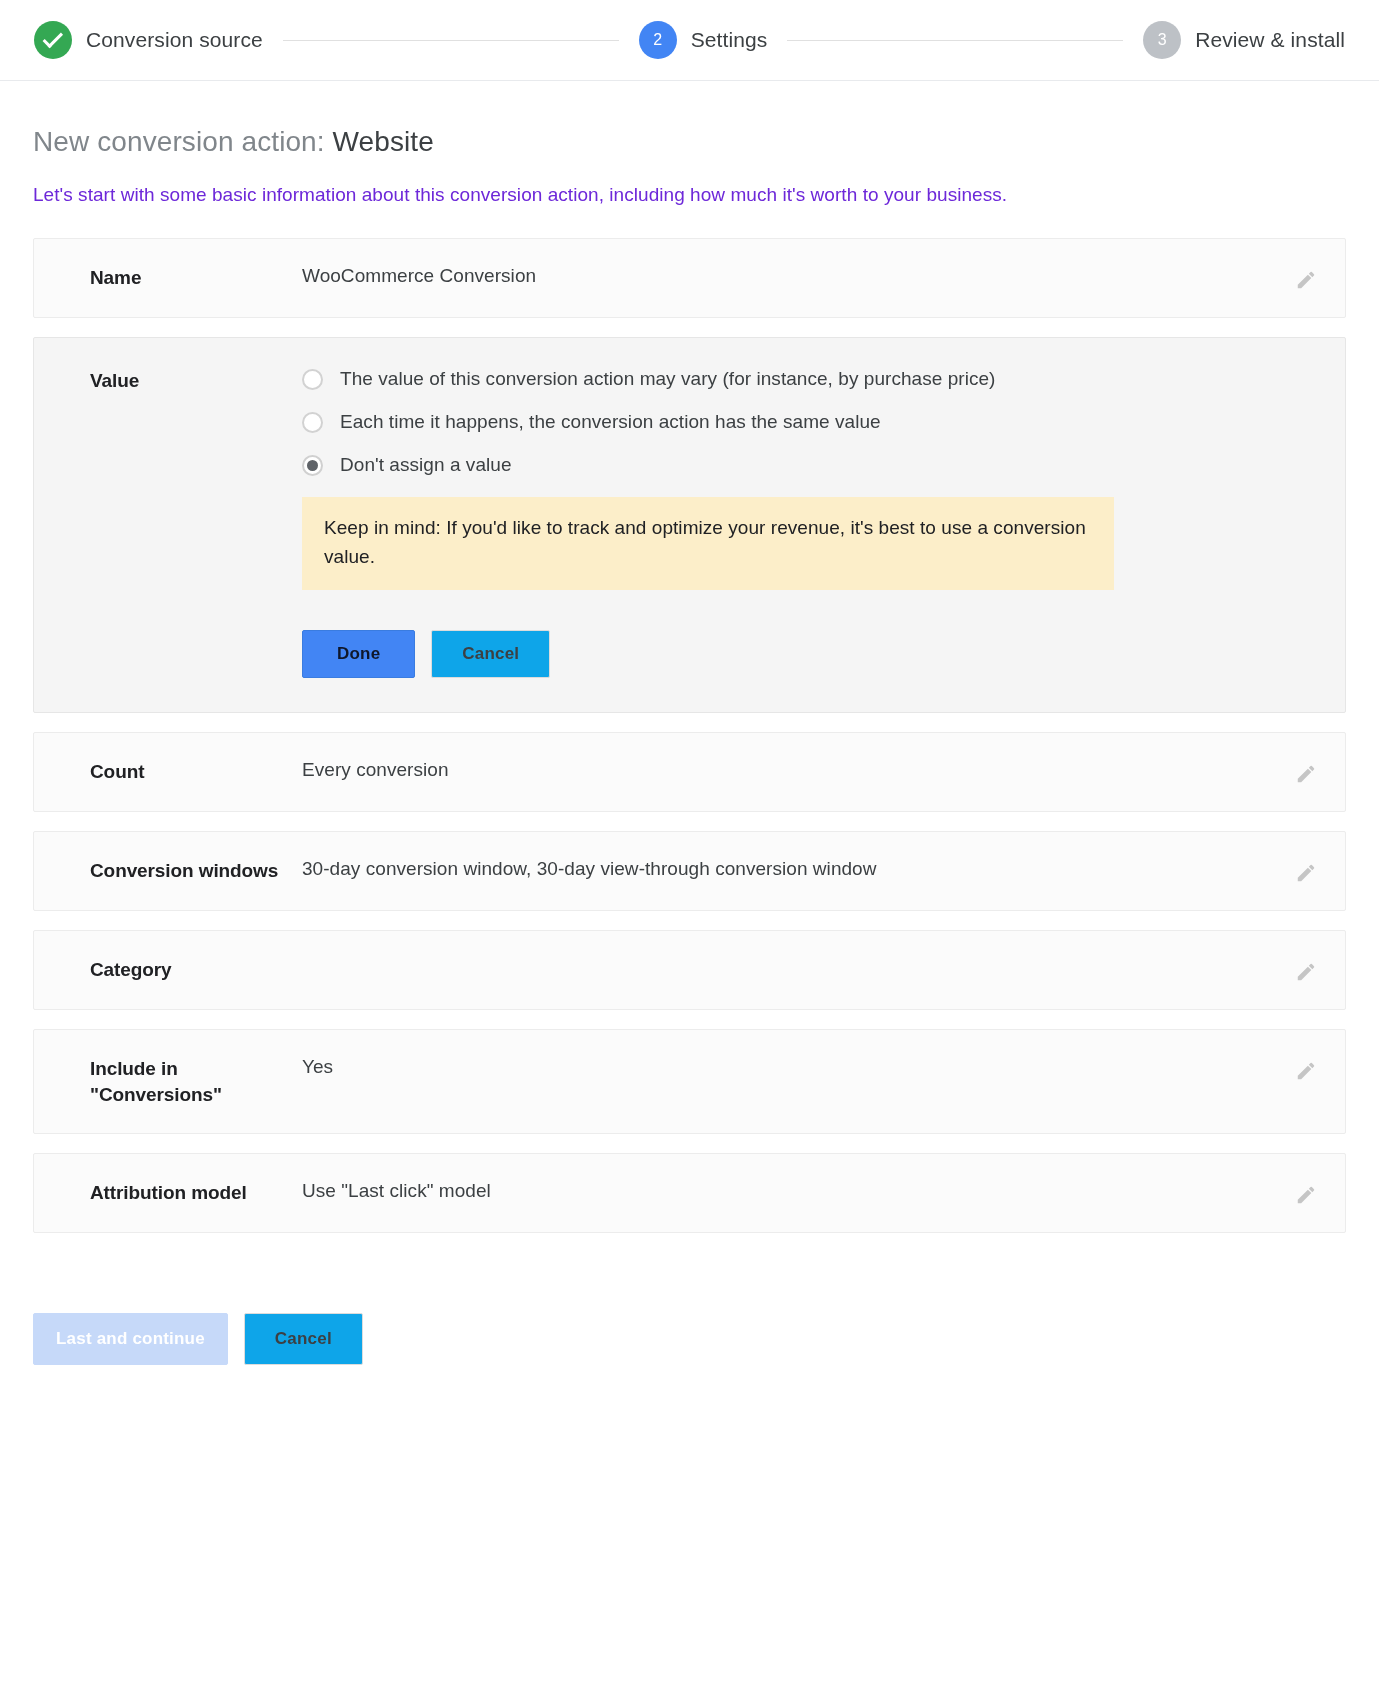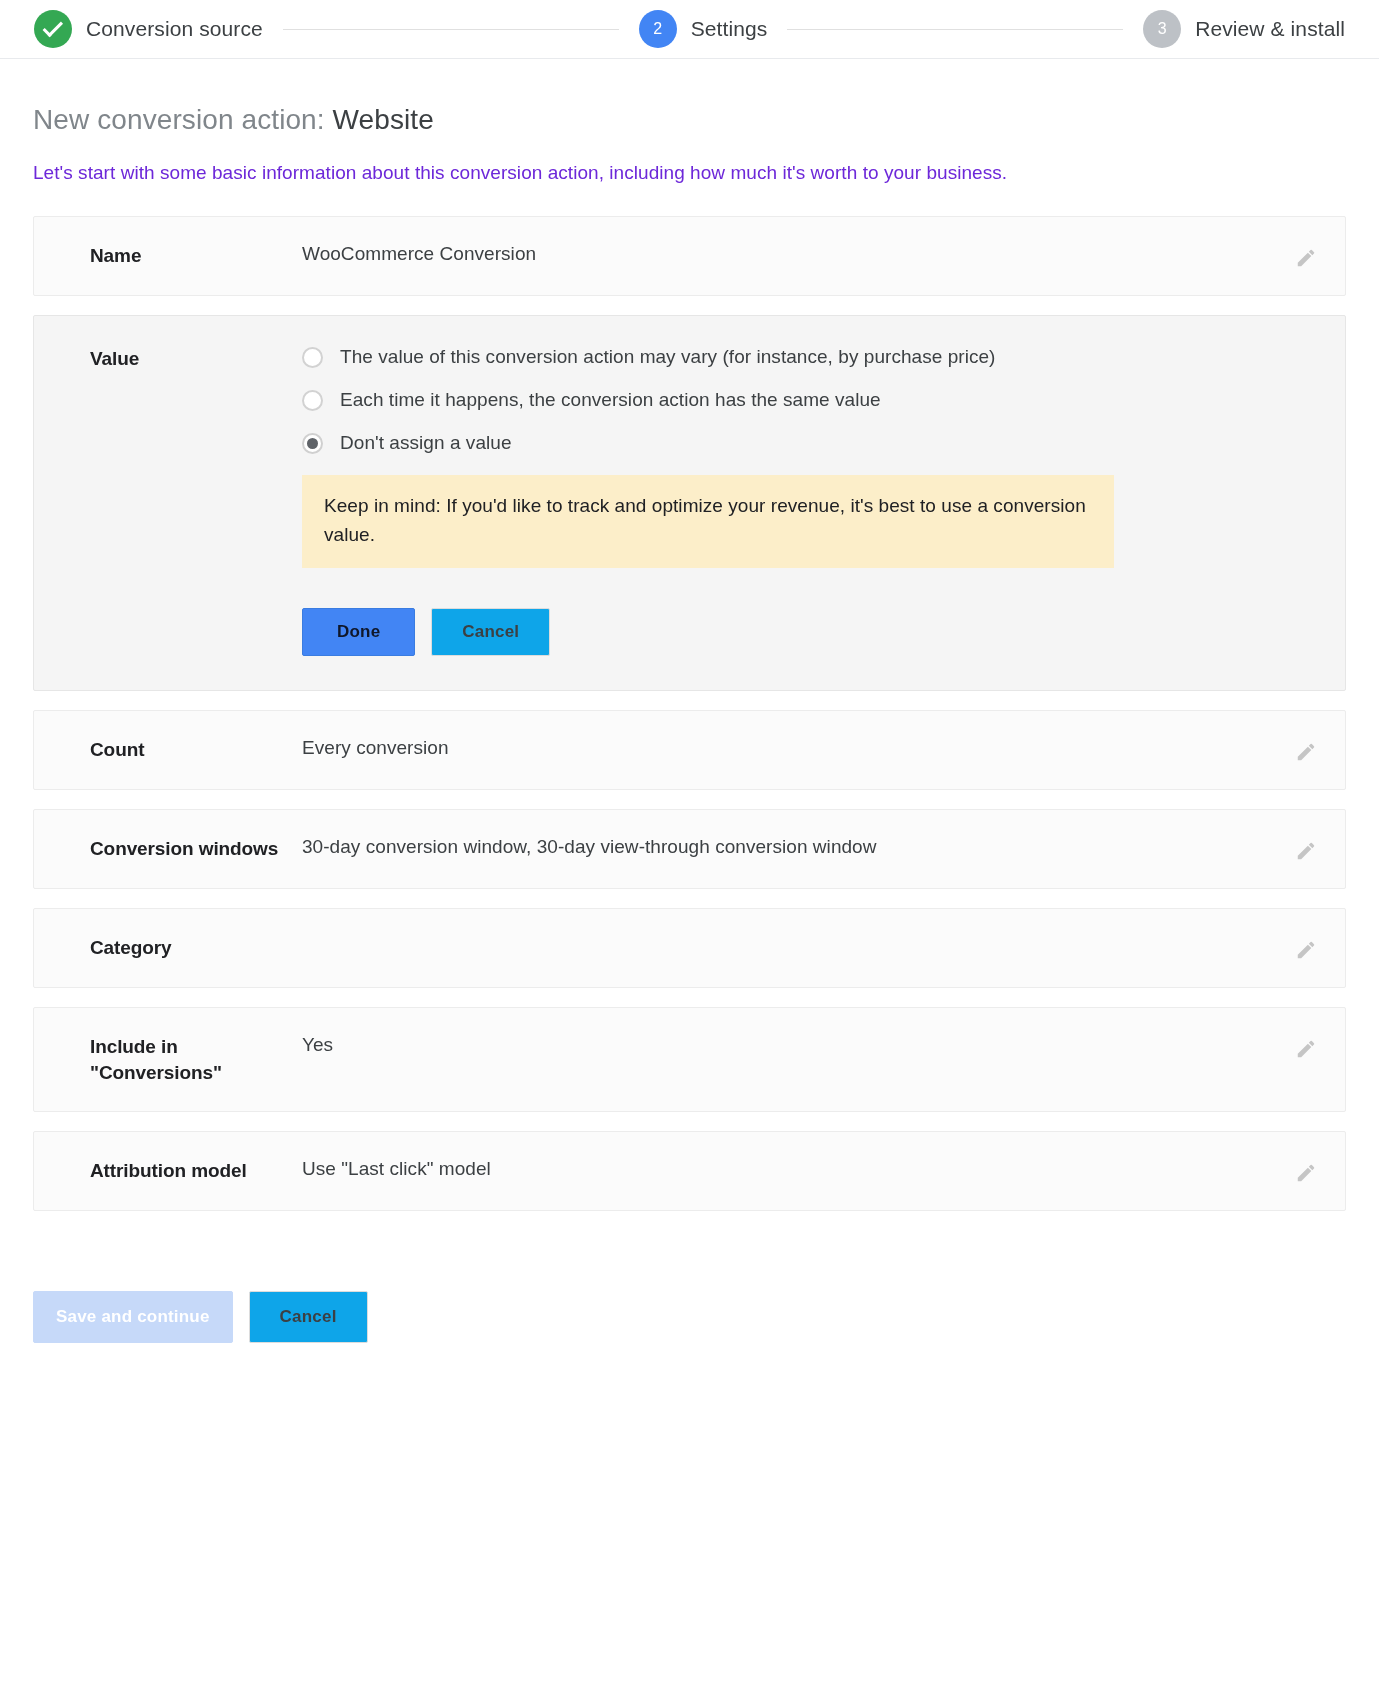--- a/index.html
+++ b/index.html
@@ -11,21 +11,21 @@
     -webkit-font-smoothing: antialiased;
   }
   body {
     width: 1379px;
     min-height: 1697px;
     color: #212121;
   }
 
   
   .stepper {
-    height: 59px;
+    height: 81px;
     border-bottom: 1px solid #e8eaed;
     display: flex;
     align-items: center;
     padding: 0 34px;
     background: #fff;
   }
   .step {
     display: flex;
     align-items: center;
     flex: 0 0 auto;
@@ -353,17 +353,17 @@
       <div class="pencil-btn">
         <svg width="22" height="22" viewBox="0 0 24 24">
           <path fill="#c5c5c5" d="M3 17.25V21h3.75L17.81 9.94l-3.75-3.75L3 17.25zM20.71 7.04a1 1 0 0 0 0-1.41l-2.34-2.34a1 1 0 0 0-1.41 0l-1.83 1.83 3.75 3.75 1.83-1.83z"></path>
         </svg>
       </div>
     </div>
 
   </div>
 
   <div class="footer">
-    <button class="btn btn-disabled">Save and continue</button>
+    <button class="btn btn-disabled">Last and continue</button>
     <button class="btn btn-secondary">Cancel</button>
   </div>
 
 </div>
 
 </body></html>

